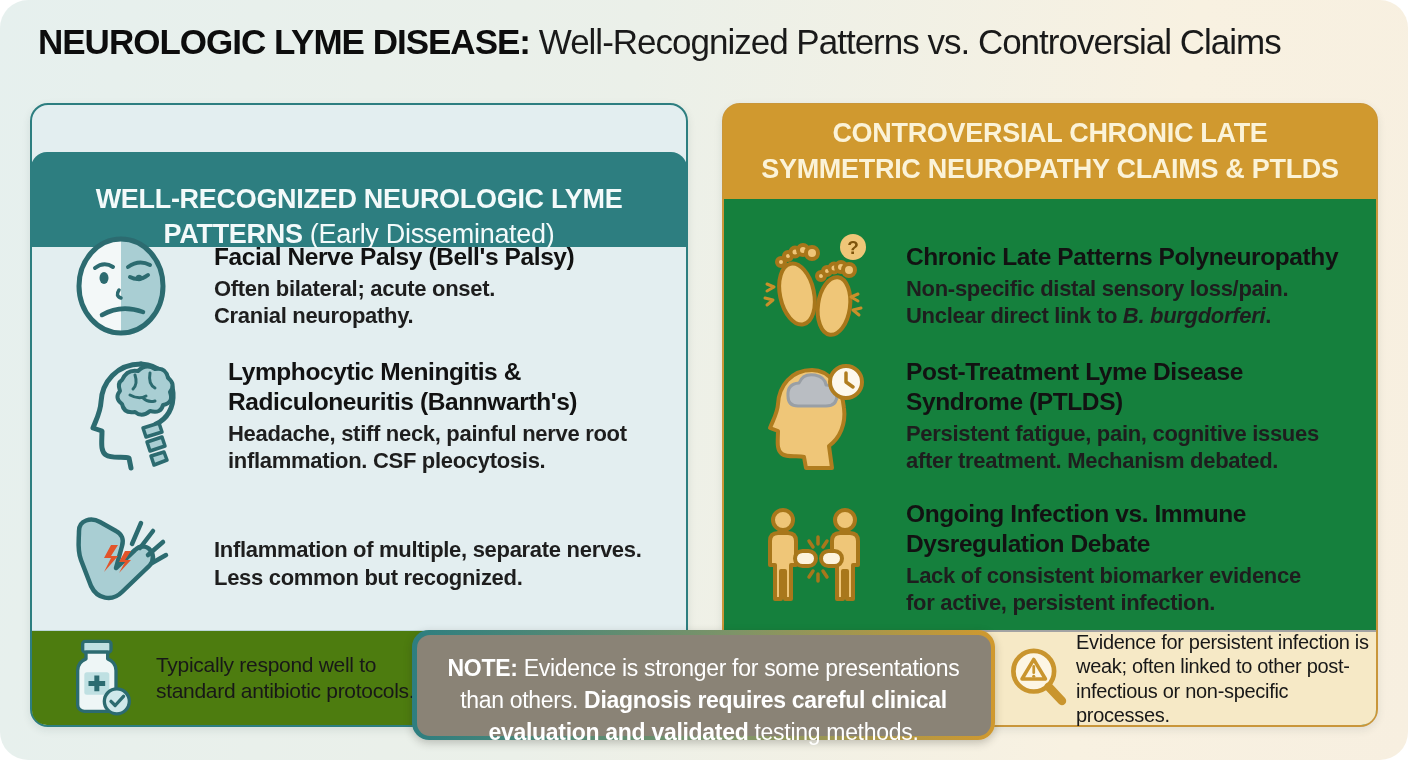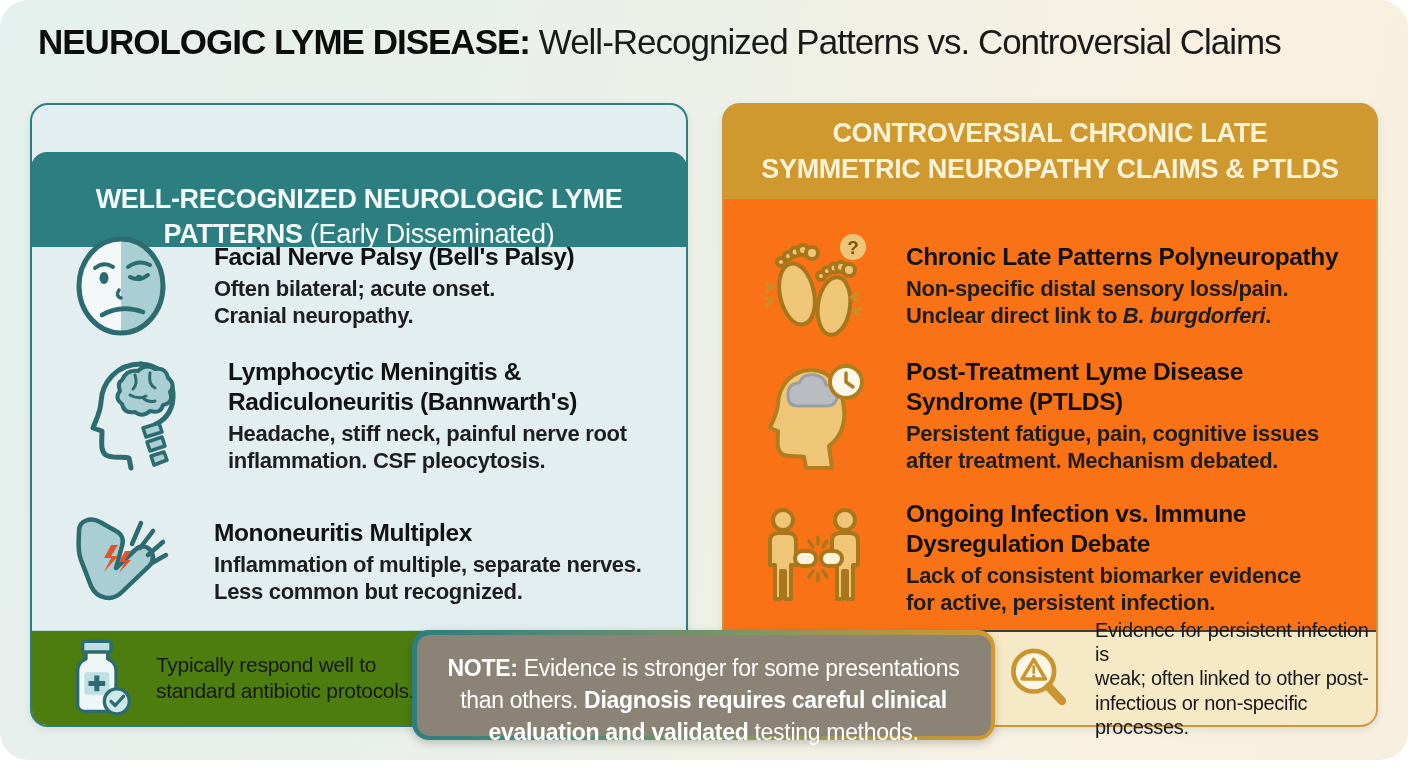--- a/index.html
+++ b/index.html
@@ -14,21 +14,21 @@
   .main-title {
     position:absolute; left:38px; top:22px; font-size:35px; letter-spacing:-1px;
     color:#1a1a1a; white-space:nowrap;
   }
   .main-title .t-bold { font-weight:700; color:#0d0d0d; }
   .panel {
     position:absolute; top:103px; width:658px; height:624px; border-radius:18px;
     box-shadow:0 3px 8px rgba(30,60,60,0.10);
   }
   .panel-left { left:30px; background:#e3eef0; border:2.5px solid #2d7e80; }
-  .panel-right { left:722px; width:656px; background:#f97316; border:2.5px solid #c9963a; }
+  .panel-right { left:722px; width:656px; background:#15803d; border:2.5px solid #c9963a; }
   .panel-header {
     position:absolute; left:-1px; top:-1px; right:-1px; height:95px;
     border-radius:16px 16px 0 0; display:flex; align-items:center; justify-content:center;
     text-align:center; font-size:27px; line-height:1.32; letter-spacing:-0.3px;
     white-space:pre-line; padding:0 30px;
   }
   .panel-left .panel-header { background:#2d7e80; color:#f3fafa;margin-top:48px; }
   .panel-right .panel-header { background:#d0992f; color:#fbf3d8; font-weight:700; }
   .panel-left .panel-header .h-bold { font-weight:700; }
   .panel-left .panel-header .h-normal { font-weight:400; }
@@ -45,21 +45,21 @@
   .item-body {
     font-size:22px; color:#1e1e1e; line-height:1.24; letter-spacing:-0.3px;
     white-space:pre-line; margin-top:3px;font-weight:bold;
   }
   .item-body .italic { font-style:italic; }
   .footer-band {
     position:absolute; left:0; right:0; bottom:0; height:95px;
     border-radius:0 0 15px 15px; display:flex; align-items:center;
   }
   .panel-left .footer-band { background:#4d7c0f; border-top:1px solid #bcd6d8; padding-left:34px; gap:20px;margin-top:16px; }
-  .panel-right .footer-band { background:#f6e9c6; border-top:2px solid #404040; padding-left:280px; gap:19px; }
+  .panel-right .footer-band { background:#f6e9c6; border-top:2px solid #a3a3a3; padding-left:280px; gap:0; }
   .footer-text {
     font-size:21px; color:#181818; line-height:1.22; letter-spacing:-0.3px; white-space:pre-line;
   }
   .panel-right .footer-text { font-size:20px; }
   .note-wrap {
     position:absolute; left:412px; top:630px; width:583px; height:110px;
     border-radius:17px; background:linear-gradient(90deg,#2d7e80 0%, #7d9468 55%, #d0992f 100%);
     padding:4.5px; box-shadow:0 3px 9px rgba(40,40,30,0.25);
   }
   .note-inner {
@@ -135,21 +135,20 @@
     <div class="item-row" style="top:398px;">
       <div class="icon-box">
         <svg width="104" height="98" viewBox="0 0 104 98">
           <path d="M10 18 C10 7 22 4 31 9 L47 18 C53 21 55 27 53 33 L47 55 L66 37 C72 31 80 33 83 40 C86 47 82 52 77 56 L53 79 C43 89 28 86 22 73 L12 47 C8 37 10 28 10 18 Z" fill="#a9ced3" stroke="#2c6b70" stroke-width="4.5" stroke-linejoin="round"></path>
           <path d="M63 31 L72 10 M71 35 L84 18 M79 42 L94 29 M83 50 L97 42" stroke="#2c6b70" stroke-width="4.5" stroke-linecap="round" fill="none"></path>
           <path d="M42 32 l-7 13 h7 l-7 14 l14-16 h-7 l7-11 z" fill="#e2542a"></path>
           <path d="M56 38 l-6 11 h6 l-6 11 l12-13 h-6 l6-9 z" fill="#e2542a"></path>
         </svg>
       </div>
       <div class="item-text">
-        <div class="item-title">Mononeuritis Multiplex</div>
         <div class="item-body">Inflammation of multiple, separate nerves.
 Less common but recognized.</div>
       </div>
     </div>
 
     <div class="footer-band">
       <div class="icon-box" style="width:70px; flex:0 0 70px;">
         <svg width="68" height="80" viewBox="0 0 80 96">
           <rect x="18" y="4" width="34" height="13" rx="3" fill="#bfe0e2" stroke="#2c6b70" stroke-width="4"></rect>
           <path d="M22 17 h26 v8 c8 3 10 8 10 14 v41 a8 8 0 0 1 -8 8 h-30 a8 8 0 0 1 -8 -8 v-41 c0 -6 2 -11 10 -14 z" fill="#eef6f6" stroke="#2c6b70" stroke-width="4" stroke-linejoin="round"></path>

